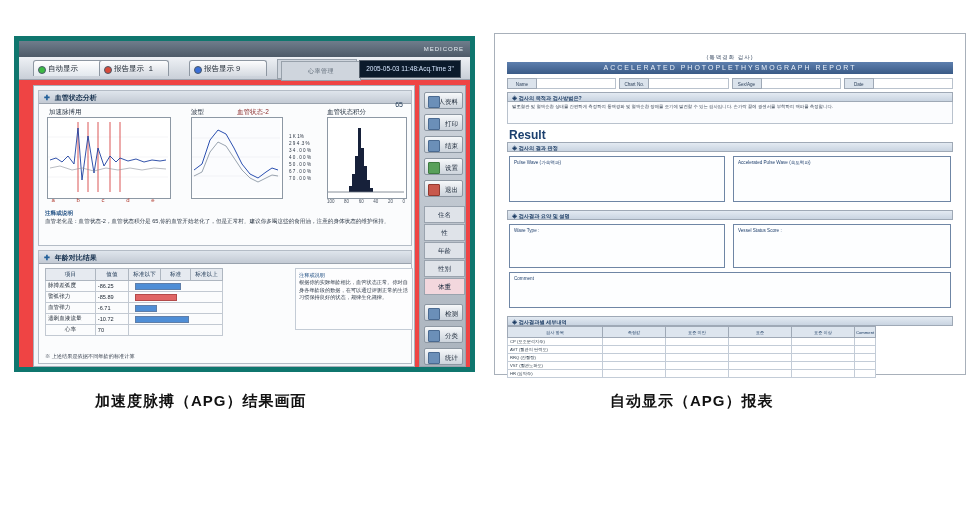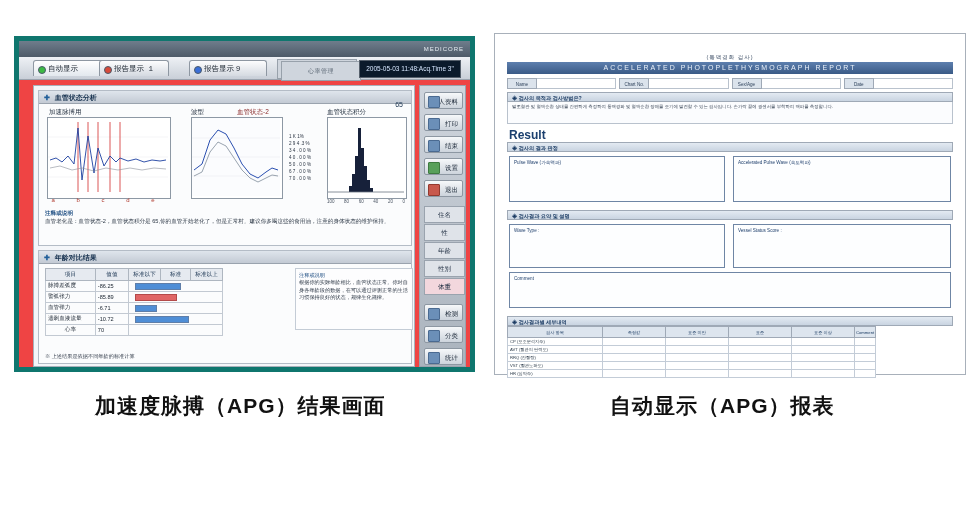--- a/index.html
+++ b/index.html
@@ -229,21 +229,21 @@
     border-collapse:collapse;font-size:4.2px;color:#32404f;
   }
   .rtable th{
     background:#dde5ee;border:1px solid #9fa9b6;height:8px;font-weight:normal;
     color:#1c3c64;
   }
   .rtable td{border:1px solid #c3ccd7;height:7px;padding:0 2px;background:#fff;}
 
   
   .caption{
-    position:absolute;font-size:21px;color:#111;font-weight:bold;
+    position:absolute;font-size:15px;color:#111;font-weight:bold;
     letter-spacing:1px;
   }
   .cap-left{left:95px;top:392px;}
   .cap-right{left:610px;top:392px;}
 </style>
 </head>
 <body>
 
 <div class="page">
 

